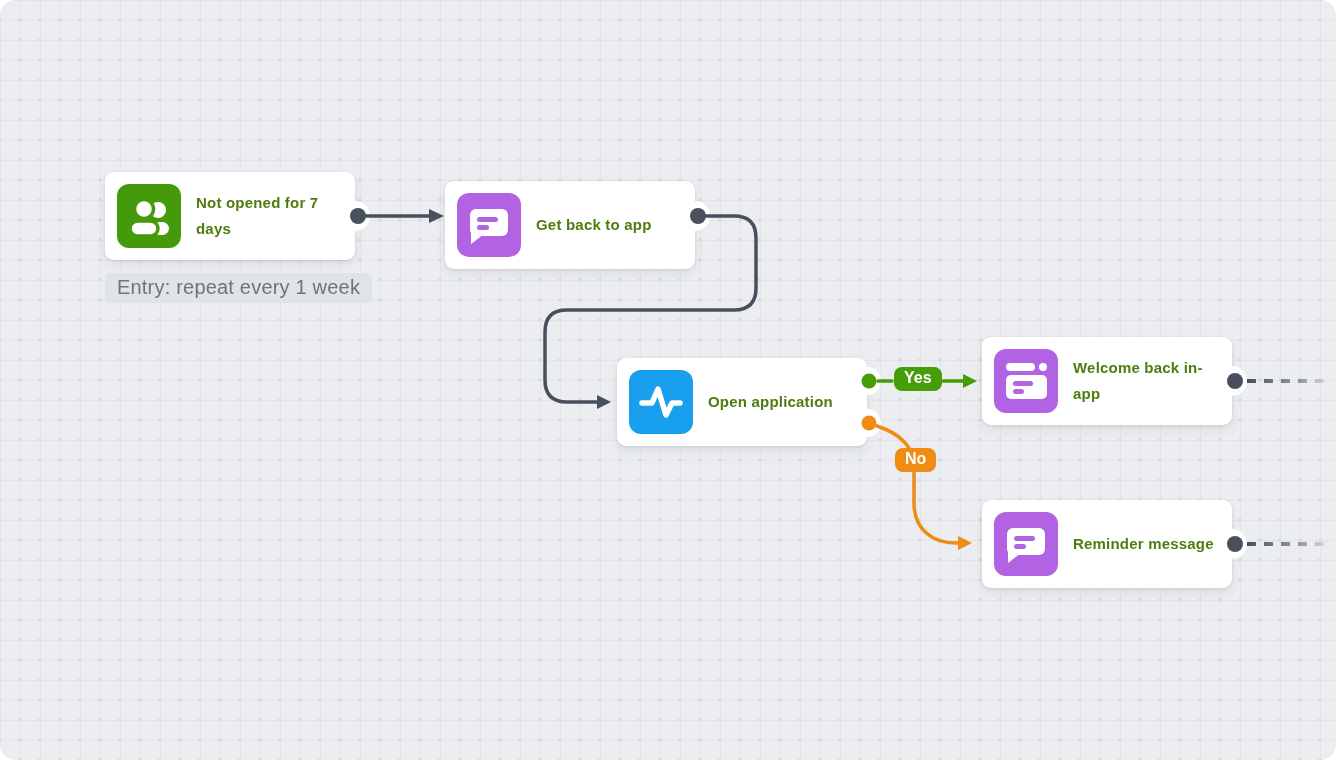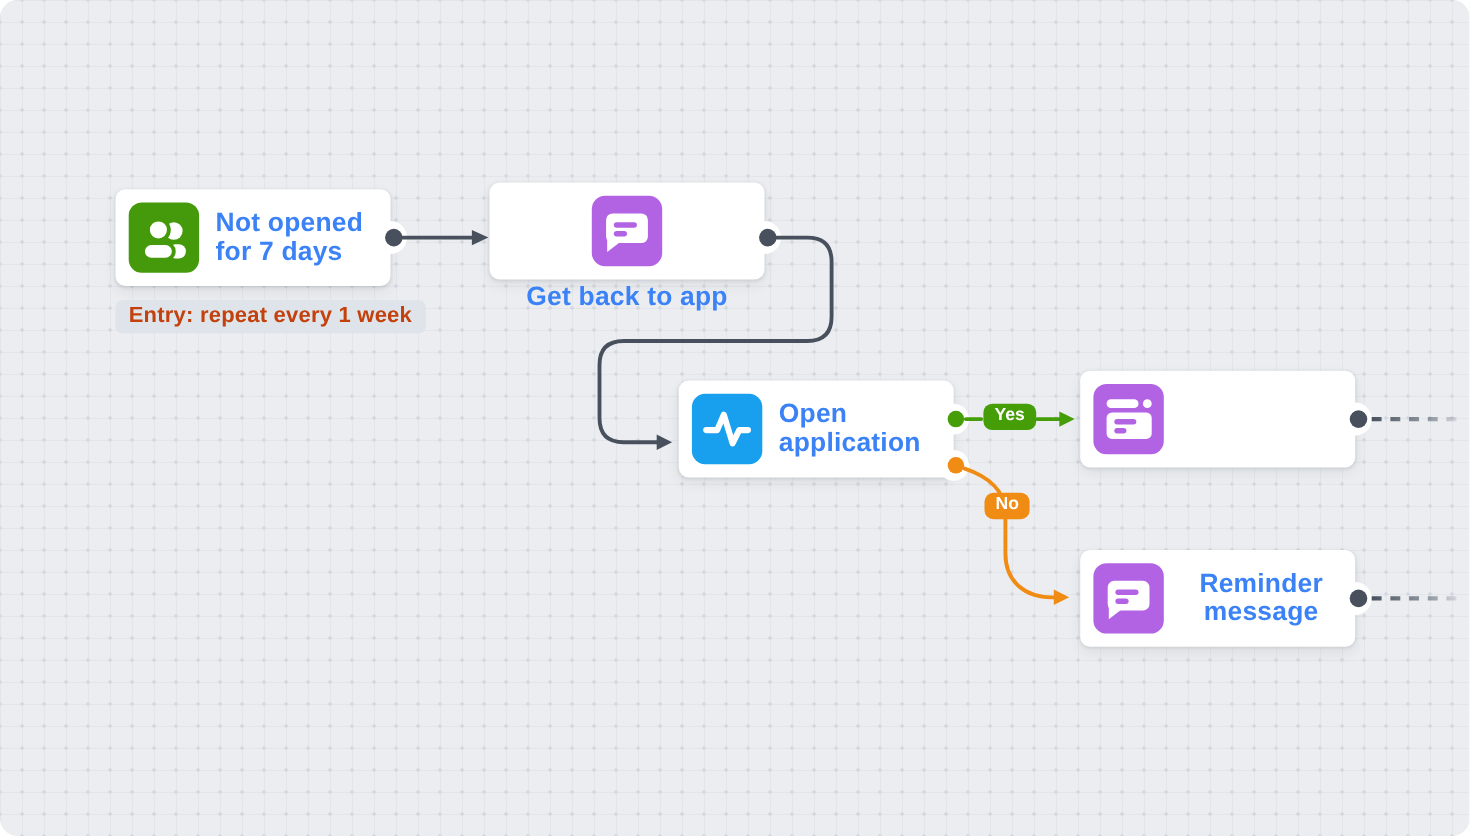--- a/index.html
+++ b/index.html
@@ -22,37 +22,37 @@
   }
   .icon {
     width:64px; height:64px; border-radius:12px; flex:none;
     display:flex; align-items:center; justify-content:center;
   }
   .icon svg { width:64px; height:64px; display:block; }
   .icon-green  { background:#459a0b; }
   .icon-purple { background:#b263e4; }
   .icon-blue   { background:#189fed; }
   .title {
-    font-size:24px; line-height:26px; font-weight:600; color:#3b82f6; letter-spacing:.2px;
+    font-size:15px; line-height:26px; font-weight:600; color:#4d7c0f; letter-spacing:.2px;
   }
   .note {
-    position:absolute; z-index:1; background:#dfe3ea; color:#c2410c;
-    font-size:20px; font-weight:700; letter-spacing:.2px;
+    position:absolute; z-index:1; background:#dfe3ea; color:#737373;
+    font-size:20px; font-weight:400; letter-spacing:.2px;
     padding:3px 12px 4px 12px; border-radius:6px; white-space:nowrap;
   }
   .badge {
     position:absolute; z-index:4; color:#ffffff; font-size:16px; font-weight:700;
     padding:2px 10px 4px 10px; border-radius:8px; white-space:nowrap; cursor:pointer;
   }
   .badge-yes { background:#459d08; left:894px; top:367px; }
   .badge-no  { background:#f08b13; left:895px; top:448px; }
   svg.wires { position:absolute; left:0; top:0; z-index:3; pointer-events:none; }
   .pos-n1 { left:105px; top:172px; }
-  .pos-n2 { left:445px; top:166px;flex-direction:column; }
-  .pos-n3 { left:617px; top:346px; }
+  .pos-n2 { left:445px; top:181px; }
+  .pos-n3 { left:617px; top:358px; }
   .pos-n4 { left:982px; top:337px; }
   .pos-n5 { left:982px; top:500px;text-align:center; }
   .pos-note1 { left:105px; top:273px; }
   .pos-note2 { left:616px; top:461px; }
 </style>
 </head>
 <body>
 
 <div class="canvas">
 
@@ -94,20 +94,21 @@
   <div class="card pos-n4">
     <div class="icon icon-purple">
       <svg viewBox="0 0 64 64">
         <rect x="12" y="14" width="29" height="8" rx="4" fill="#fff"></rect>
         <rect x="45" y="14" width="8" height="8" rx="4" fill="#fff"></rect>
         <rect x="12" y="26" width="41" height="24" rx="5" fill="#fff"></rect>
         <rect x="19" y="32" width="20" height="5" rx="2.5" fill="#b263e4"></rect>
         <rect x="19" y="40" width="11" height="5" rx="2.5" fill="#b263e4"></rect>
       </svg>
     </div>
+    <div class="title">Welcome back in-app</div>
   </div>
 
   <div class="card pos-n5">
     <div class="icon icon-purple">
       <svg viewBox="0 0 64 64">
         <rect x="13" y="16" width="38" height="27" rx="6" fill="#fff"></rect>
         <polygon points="14,39 14,51 27,41" fill="#fff"></polygon>
         <rect x="20" y="24" width="21" height="5" rx="2.5" fill="#b263e4"></rect>
         <rect x="20" y="32" width="12" height="5" rx="2.5" fill="#b263e4"></rect>
       </svg>

